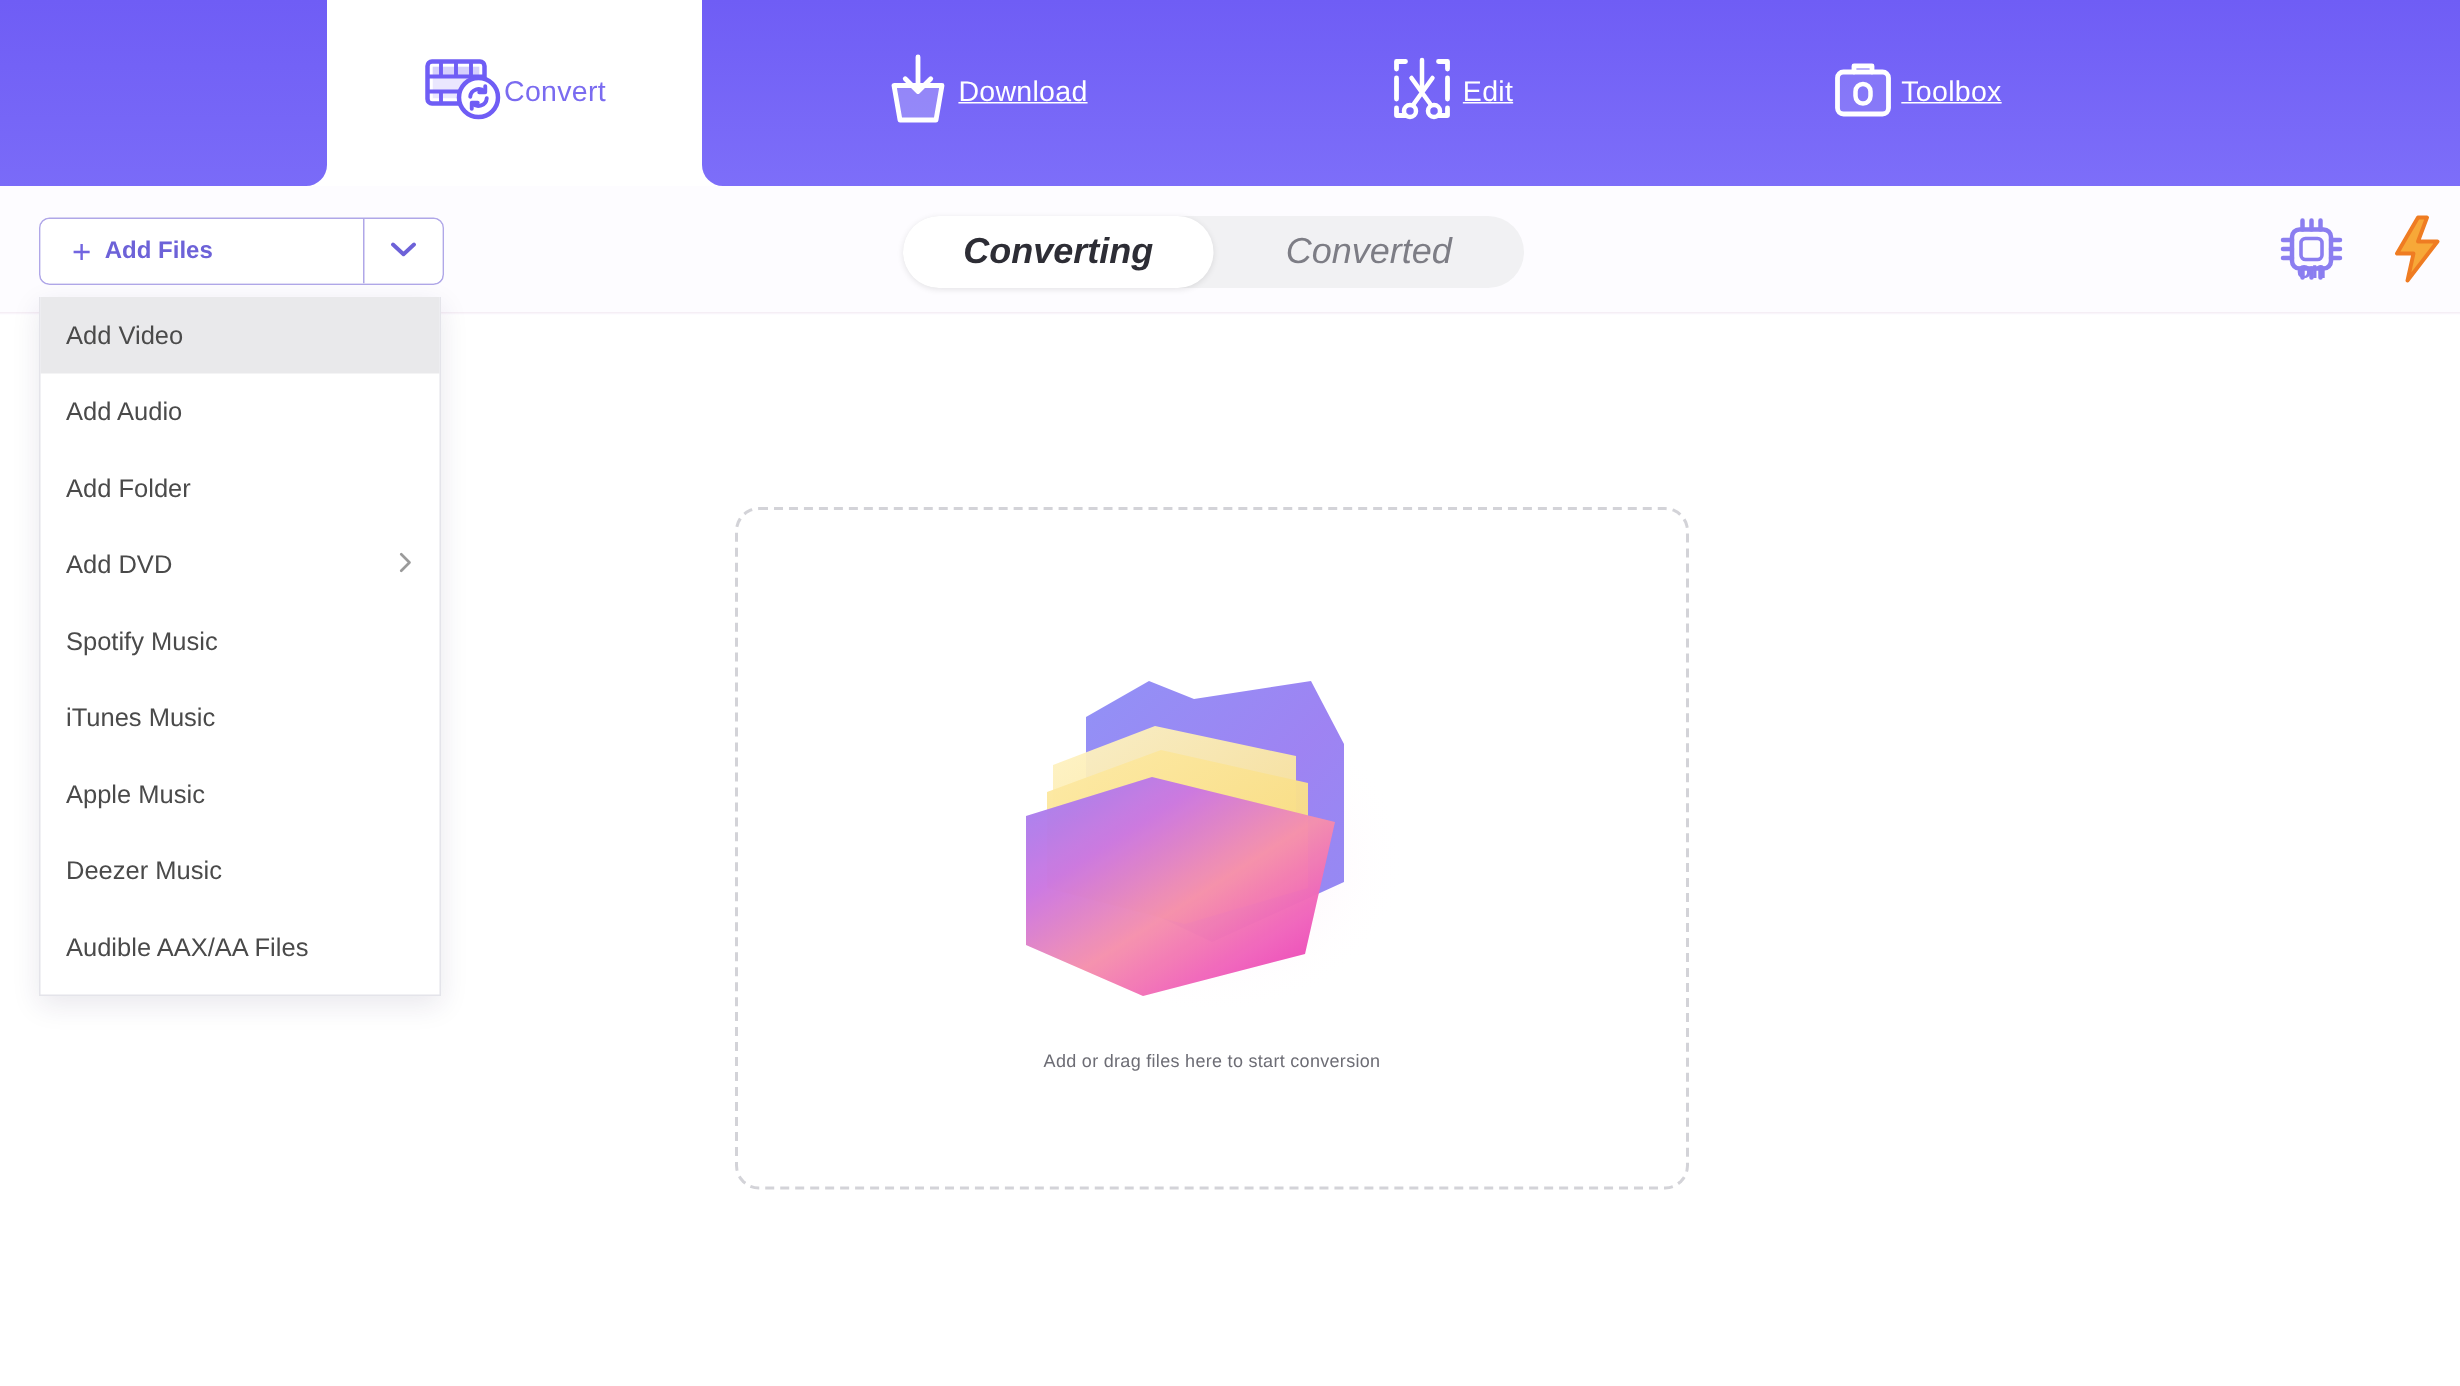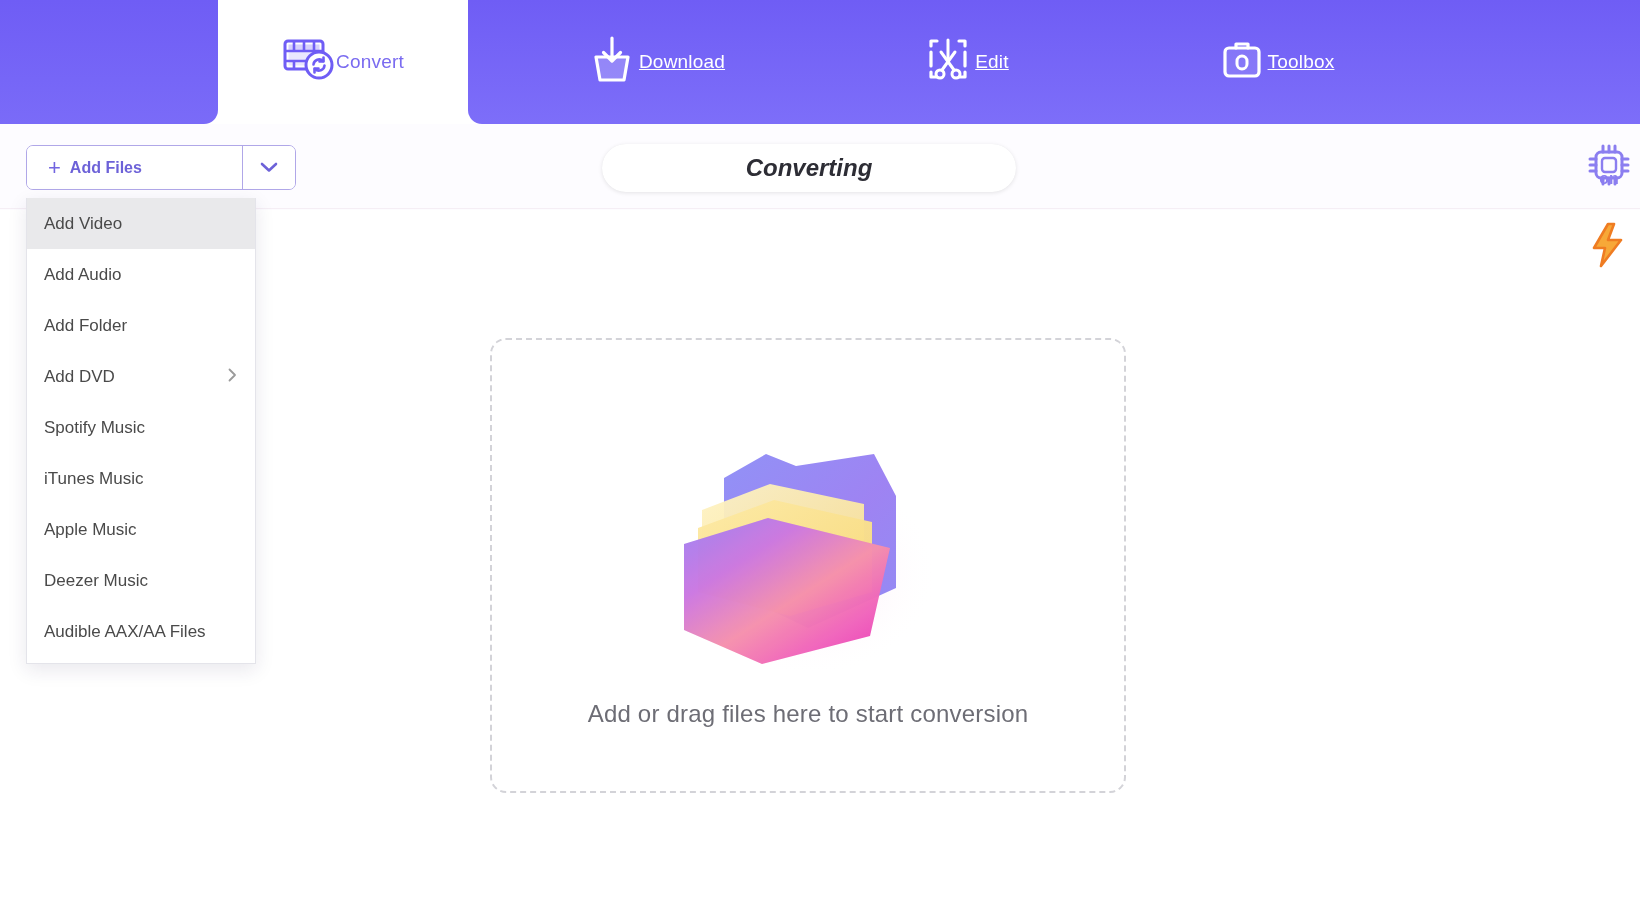--- a/index.html
+++ b/index.html
@@ -124,21 +124,21 @@
     align-items: center;
     justify-content: center;
     cursor: pointer;
     background: #ffffff;
   }
 
   
   .dropdown {
     position: absolute;
     left: 26px; top: 198px;
-    width: 230px;
+    width: 268px;
     background: #ffffff;
     border: 1px solid #e4e4ea;
     border-top: none;
     box-shadow: 0 6px 18px rgba(40,30,80,0.10);
     padding-bottom: 6px;
     z-index: 50;
     box-sizing: border-box;
   }
   .menu-item {
     height: 51px;
@@ -192,21 +192,20 @@
 
   
   .right-icons {
     position: absolute;
     right: 0; top: 138px;
     height: 60px;
     display: flex;
     align-items: center;
     gap: 22px;
     padding-right: 4px;
-    flex-direction: column;
   }
   .ricon { cursor: pointer; position: relative; display:block; }
 
   
   .dropzone {
     position: absolute;
     left: 490px; top: 338px;
     width: 636px;
     height: 455px;
     border: 2px dashed #d3d3d8;
@@ -219,21 +218,21 @@
     left: 50%; top: 52px;
     transform: translateX(-50%);
     width: 300px;
     height: 280px;
   }
   .dz-text {
     position: absolute;
     left: 0; right: 0;
     top: 360px;
     text-align: center;
-    font-size: 24px;
+    font-size: 12px;
     color: #6d6d75;
     letter-spacing: 0.2px;
   }
 </style>
 </head>
 <body>
 
 <div class="topbar">
 
   <div class="nav-block-left"></div>
@@ -355,20 +354,23 @@
   </div>
 
   <div class="menu-item">
     <span class="m-label">Audible AAX/AA Files</span>
   </div>
 </div>
 
 <div class="segment">
   <div class="segment-item active">
     <span>Converting</span>
+  </div>
+  <div class="segment-item">
+    <span>Converted</span>
   </div>
 </div>
 
 <div class="right-icons">
 
   <span class="ricon">
     <svg width="54" height="54" viewBox="0 0 54 54" fill="none">
       <rect x="14" y="14" width="26" height="26" rx="5" stroke="#8b7ef0" stroke-width="3"></rect>
       <rect x="20" y="20" width="14" height="14" rx="3" stroke="#8b7ef0" stroke-width="2.4"></rect>
       <path d="M21 14V8M27 14V8M33 14V8M21 40v6M27 40v6M33 40v6M14 21H8M14 27H8M14 33H8M40 21h6M40 27h6M40 33h6" stroke="#8b7ef0" stroke-width="3" stroke-linecap="round"></path>

